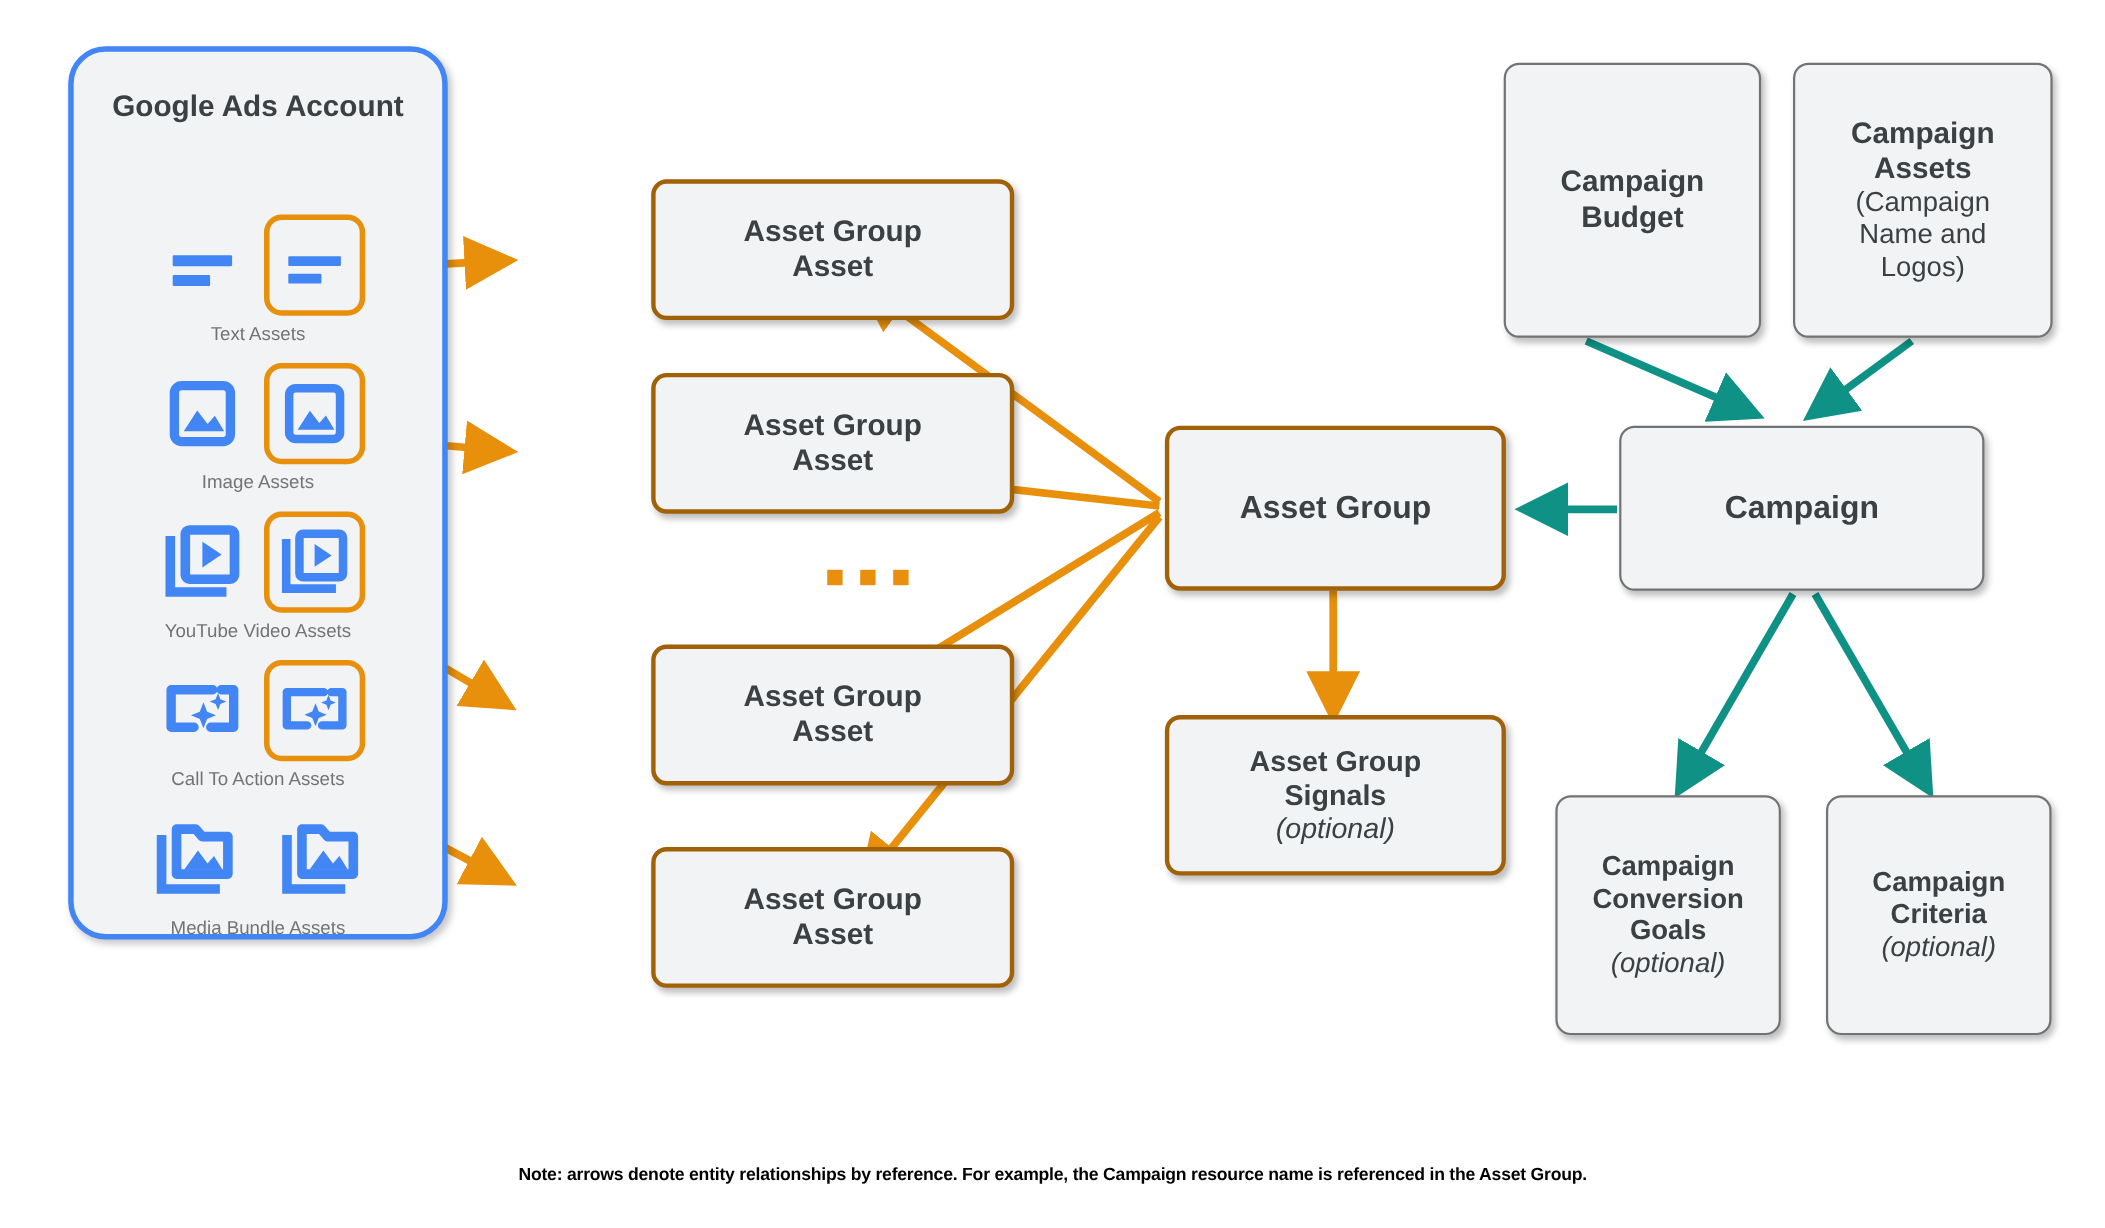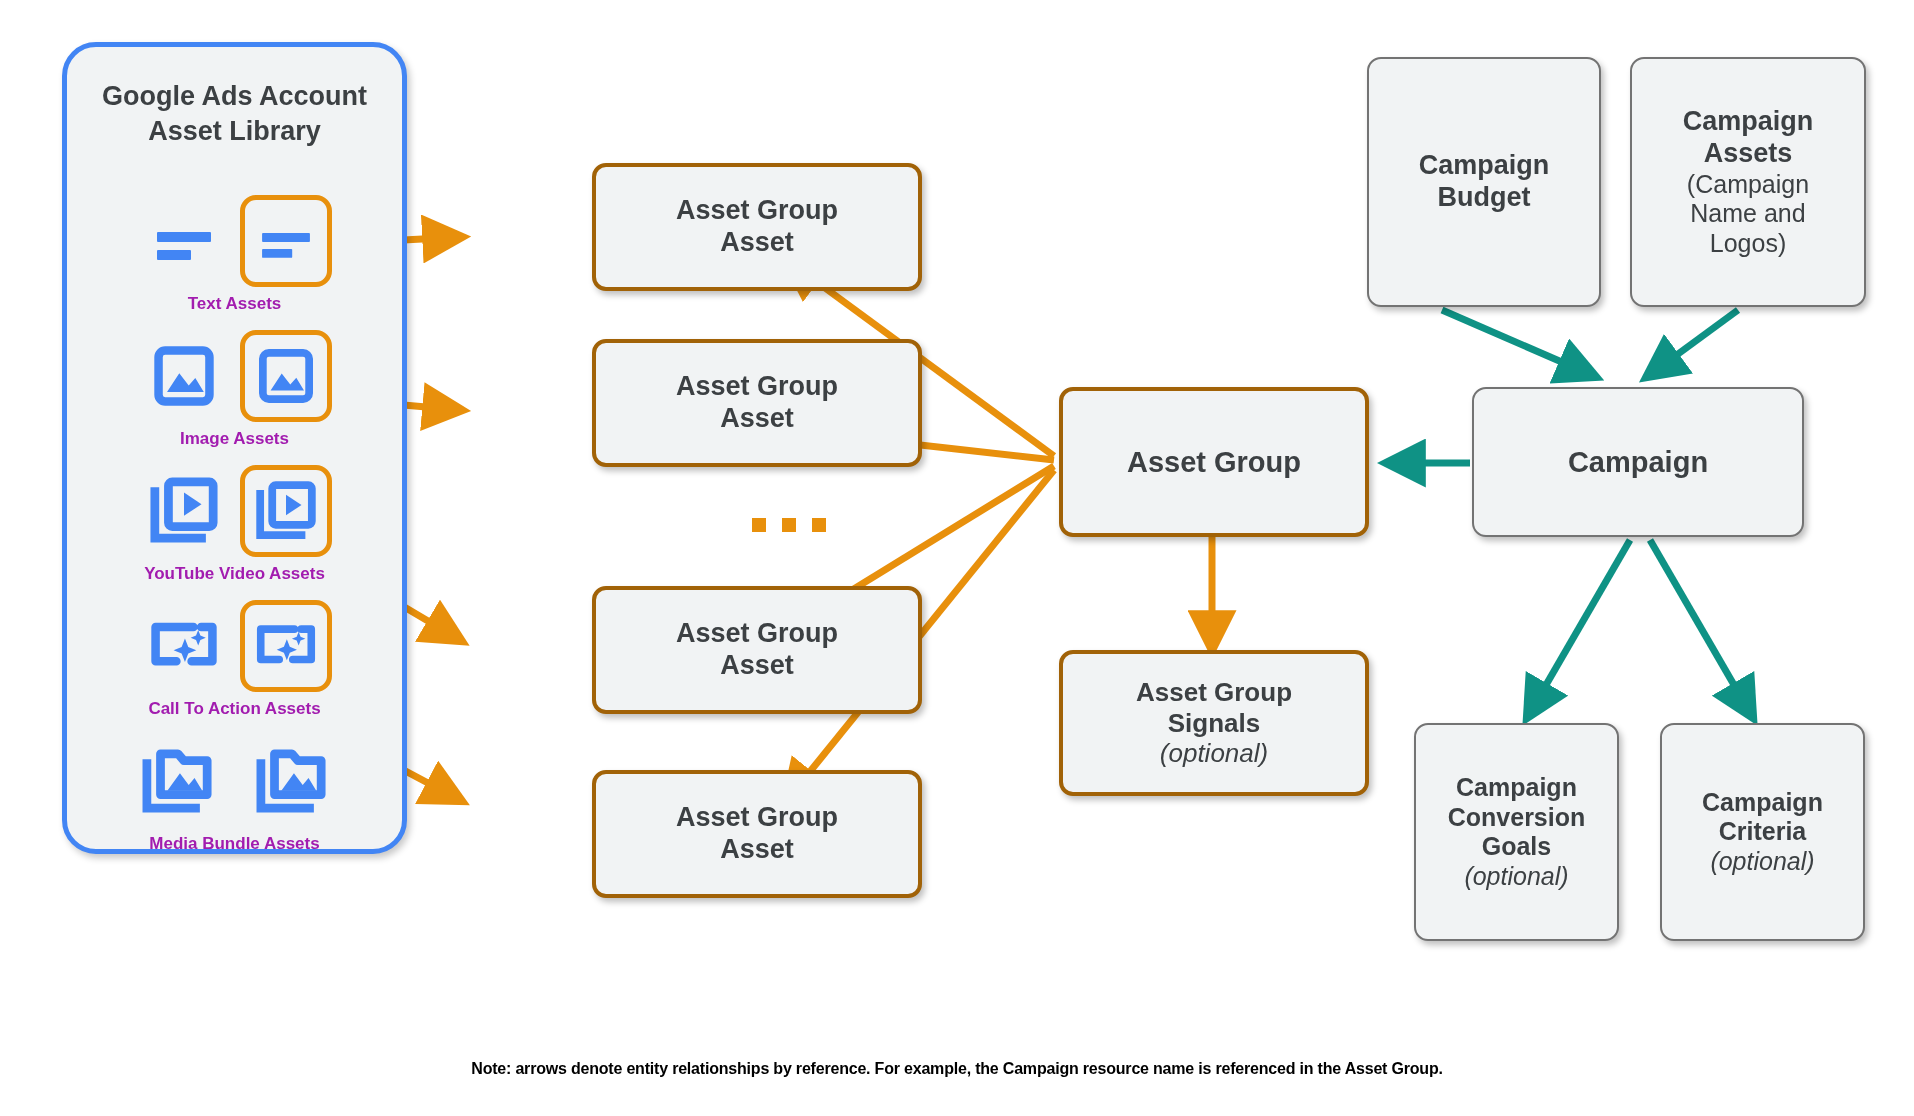--- a/index.html
+++ b/index.html
@@ -28,21 +28,21 @@
            box-sizing:border-box;background:#f1f3f4;border:5px solid #4285f4;
            border-radius:34px;box-shadow:3px 4px 7px rgba(0,0,0,0.22);z-index:2;}
   #library-title{position:absolute;left:0;top:32px;width:100%;text-align:center;
         font-size:27px;font-weight:bold;line-height:1.28;color:#3c4043;}
 
   .asset-row{position:absolute;width:100%;left:0;}
   .icons{display:flex;justify-content:center;align-items:center;gap:10px;height:92px;}
   .icon-wrap{width:92px;height:92px;display:flex;align-items:center;justify-content:center;
              box-sizing:border-box;}
   .icon-wrap.hl{border:5px solid #e8900c;border-radius:16px;}
-  .asset-label{margin-top:7px;text-align:center;font-size:17px;font-weight:bold;color:#a21caf;}
+  .asset-label{margin-top:7px;text-align:center;font-size:17px;font-weight:normal;color:#737373;}
 
   
   #ellipsis{position:absolute;left:752px;top:518px;display:flex;gap:16px;z-index:3;}
   #ellipsis span{display:block;width:14px;height:14px;background:#e8900c;}
 
   
   #note{position:absolute;left:0;top:1060px;width:100%;text-align:center;
         font-size:16px;font-weight:bold;color:#000;
         font-family:"Liberation Sans Narrow","Liberation Sans",sans-serif;
         letter-spacing:-0.2px;z-index:4;}
@@ -87,21 +87,20 @@
 
     <g stroke="#0f9285" stroke-width="7" fill="none" marker-end="url(#at)">
       <path d="M1630,540 L1528,716"></path>
       <path d="M1650,540 L1752,716"></path>
     </g>
   </svg>
 
   <div id="library">
     <div id="library-title">
       <div>Google Ads Account</div>
-      <div>Asset Library</div>
     </div>
 
     <div class="asset-row" style="top:148px">
       <div class="icons">
         <div class="icon-wrap">
           <svg width="70" height="70" viewBox="0 0 70 70" aria-hidden="true">
             <rect x="8" y="26" width="54" height="10" rx="1" fill="#4285f4"></rect>
             <rect x="8" y="44" width="34" height="10" rx="1" fill="#4285f4"></rect>
           </svg>
         </div>

